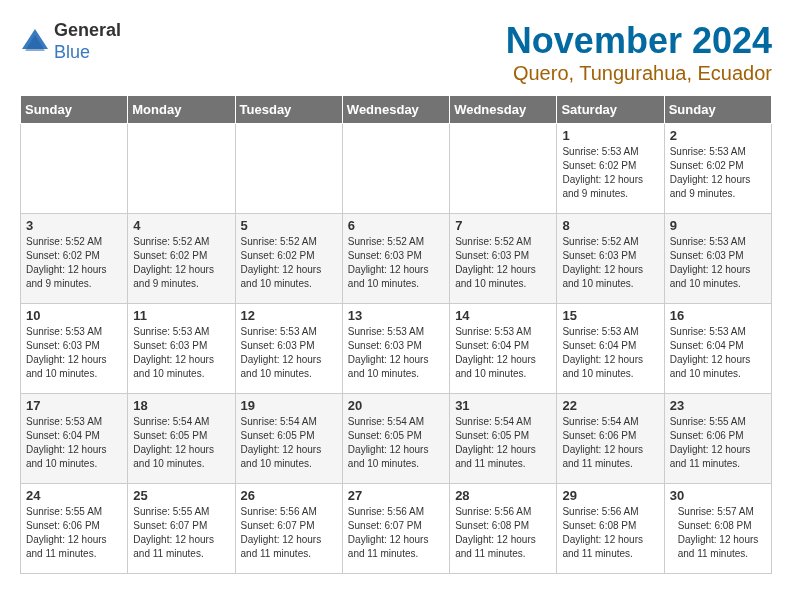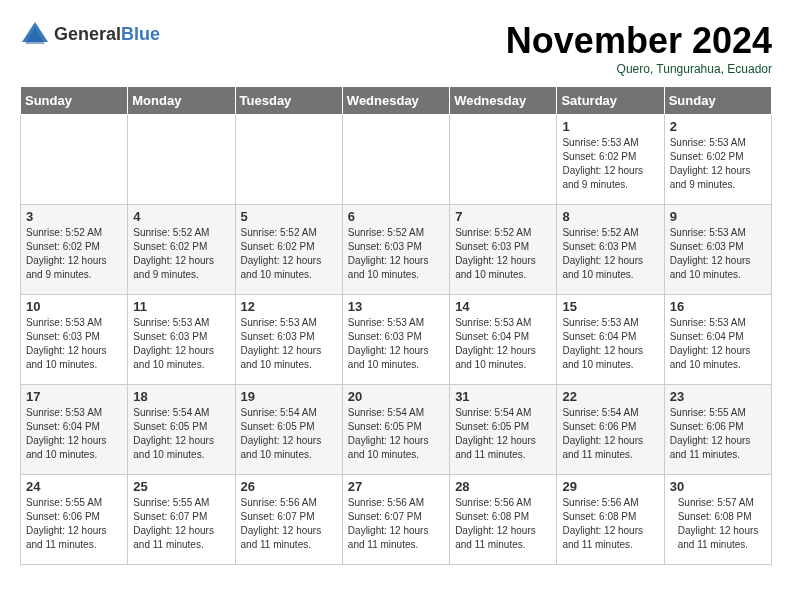--- a/index.html
+++ b/index.html
@@ -15,48 +15,49 @@
       justify-content: space-between;
       align-items: flex-start;
       margin-bottom: 10px;
     }
     .logo {
       display: flex;
       align-items: center;
     }
     .logo-text {
       display: flex;
+      flex-direction: column;
       line-height: 1.2;
     }
     .logo-general {
       font-size: 18px;
       font-weight: bold;
       color: #333;
     }
     .logo-blue {
       font-size: 18px;
-      font-weight: bold;
+      font-weight: normal;
       color: #3a7abf;
     }
     .logo-icon {
       width: 30px;
       height: 30px;
       margin-right: 4px;
     }
     .title-block {
       text-align: right;
     }
     .month-title {
       font-size: 36px;
       font-weight: bold;
-      color: #000000;
+      color: #0369a1;
     }
     .location {
-      font-size: 12px;
-      color: #14532d;
+      font-size: 20px;
+      color: #a16207;
     }
     .calendar {
       width: 100%;
       border-collapse: collapse;
     }
     .calendar th {
       background-color: #737373;
       color: #fff;
       padding: 6px 4px;
       font-size: 13px;

